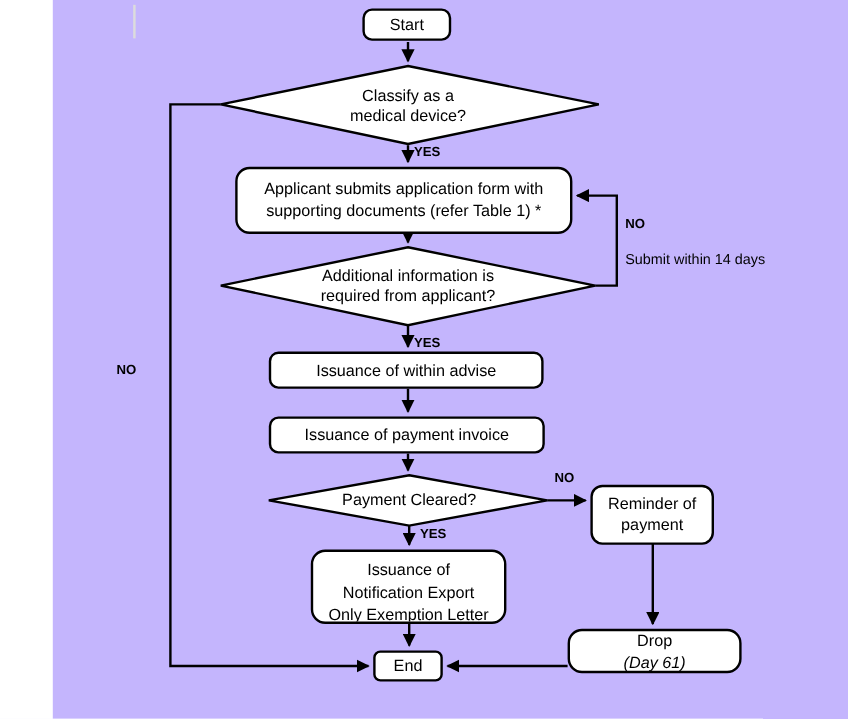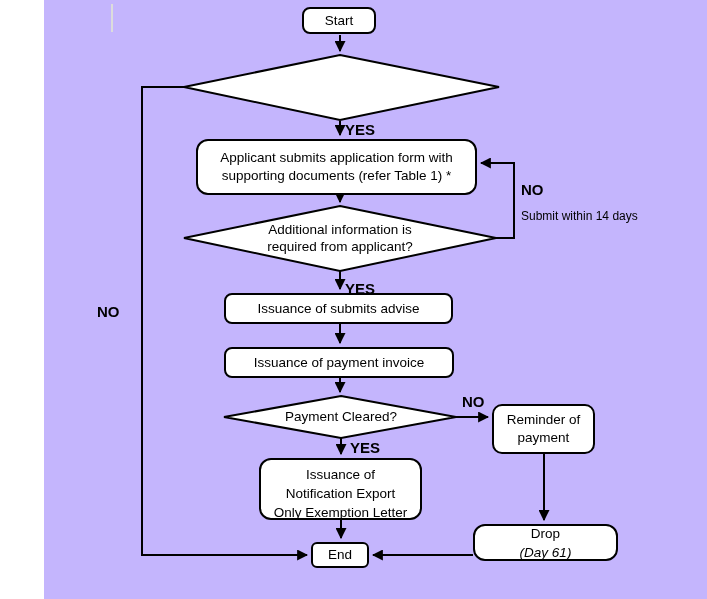--- a/index.html
+++ b/index.html
@@ -41,21 +41,21 @@
     position: absolute;
     text-align: center;
     font-size: 13.5px;
     line-height: 1.28;
     color: #000000;
     white-space: pre-line;
     z-index: 2;
   }
   .edge-label {
     position: absolute;
-    font-size: 15px;
+    font-size: 11px;
     font-weight: bold;
     color: #000000;
     z-index: 2;
     white-space: nowrap;
   }
   .edge-note {
     position: absolute;
     font-size: 12px;
     font-weight: normal;
     color: #000000;
@@ -126,38 +126,40 @@
     <path d="M429,555 L329,555" stroke="#000000" stroke-width="2" fill="none" marker-end="url(#ah)"></path>
     <path d="M452,238 L470,238 L470,163 L437,163" stroke="#000000" stroke-width="2" fill="none" marker-end="url(#ah)"></path>
     <path d="M140,87 L98,87 L98,555 L263,555" stroke="#000000" stroke-width="2" fill="none" marker-end="url(#ah)"></path>
   </svg>
 
   <div class="node" id="start-node">Start</div>
 
   <div class="node" id="submit-node">Applicant submits application form with
 supporting documents (refer Table 1) *</div>
 
-  <div class="node" id="advise-node">Issuance of submits advise</div>
+  <div class="node" id="advise-node">Issuance of within advise</div>
 
   <div class="node" id="invoice-node">Issuance of payment invoice</div>
 
   <div class="node" id="exemption-node">Issuance of
 Notification Export
 Only Exemption Letter</div>
 
   <div class="node" id="end-node">End</div>
 
   <div class="node" id="reminder-node">Reminder of
 payment</div>
 
   <div class="node" id="drop-node">
     <span class="title">Drop</span>
     <span class="subtitle">(Day 61)</span>
   </div>
 
+  <div class="diamond-text" id="classify-text">Classify as a
+medical device?</div>
 
   <div class="diamond-text" id="additional-text">Additional information is
 required from applicant?</div>
 
   <div class="diamond-text" id="cleared-text">Payment Cleared?</div>
 
   <div class="edge-label" id="label-yes-classify">YES</div>
 
   <div class="edge-label" id="label-yes-additional">YES</div>
 

